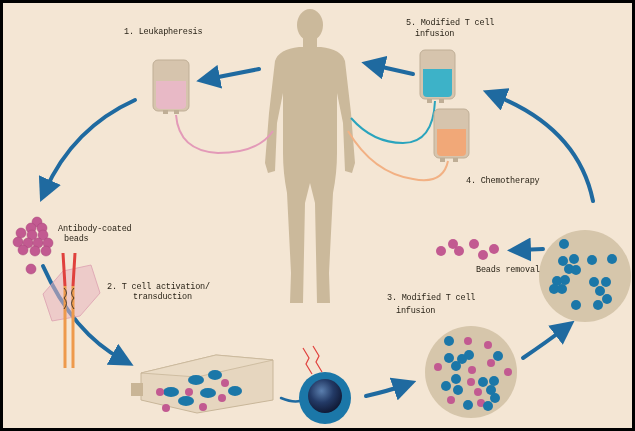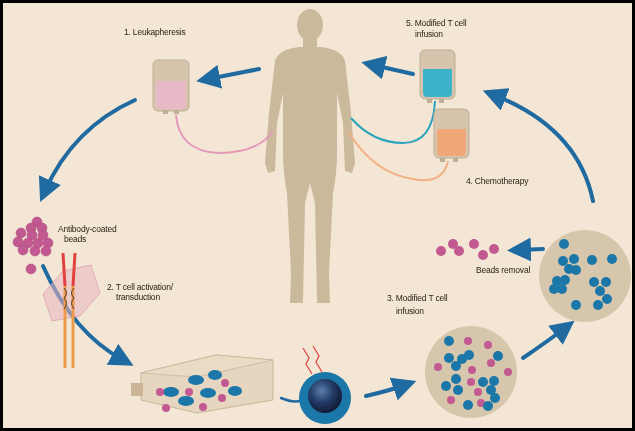--- a/index.html
+++ b/index.html
@@ -10,21 +10,21 @@
     overflow: hidden;
   }
   #canvas {
     position: absolute; left: 3px; top: 3px;
     width: 629px; height: 425px;
     background: #f4e6d4;
   }
   svg { position: absolute; left: 0; top: 0; }
   .lbl {
     position: absolute;
-    font-family: Liberation Sans, sans-serif;
+    font-family: Liberation Mono, monospace;
     font-size: 8.5px;
     color: #2a2418;
     line-height: 10px;
     white-space: nowrap;
     letter-spacing: -0.2px;
   }
 </style>
 </head>
 <body>
 
@@ -208,21 +208,21 @@
 
     <div class="lbl" style="left:403px;top:15px;">5. Modified T cell</div>
     <div class="lbl" style="left:412px;top:26px;">infusion</div>
 
     <div class="lbl" style="left:463px;top:173px;">4. Chemotherapy</div>
 
     <div class="lbl" style="left:55px;top:221px;">Antibody-coated</div>
     <div class="lbl" style="left:55px;top:231px;margin-left:6px;">beads</div>
 
     <div class="lbl" style="left:104px;top:279px;">2. T cell activation/</div>
-    <div class="lbl" style="left:113px;top:289px;">transduction</div>
+    <div class="lbl" style="left:130px;top:289px;">transduction</div>
 
     <div class="lbl" style="left:437px;top:262px;padding-left:36px;">Beads removal</div>
 
     <div class="lbl" style="left:384px;top:290px;">3. Modified T cell</div>
     <div class="lbl" style="left:393px;top:303px;">infusion</div>
 
   </div>
 </div>
 
 </body></html>

